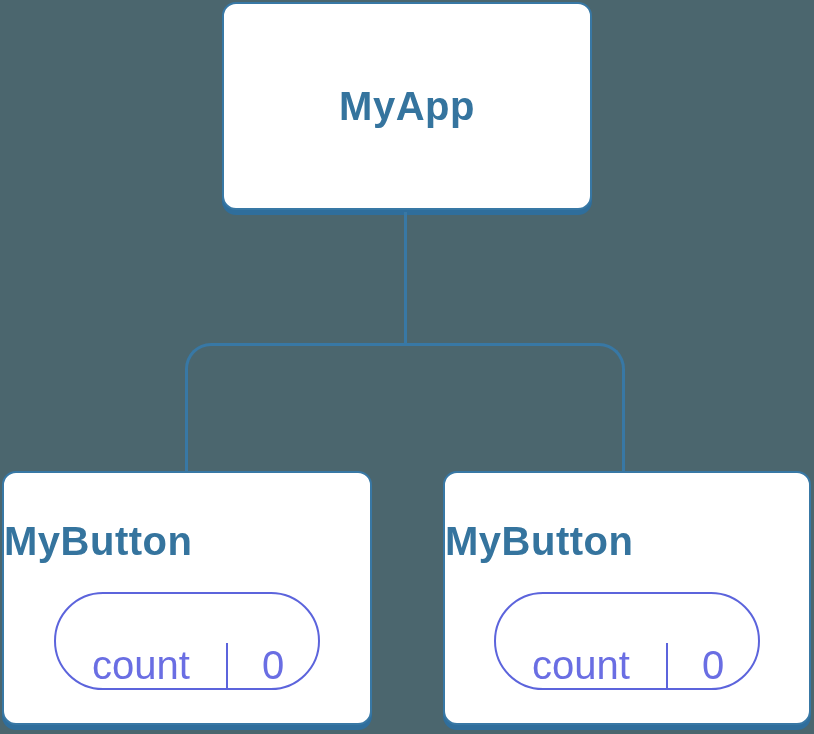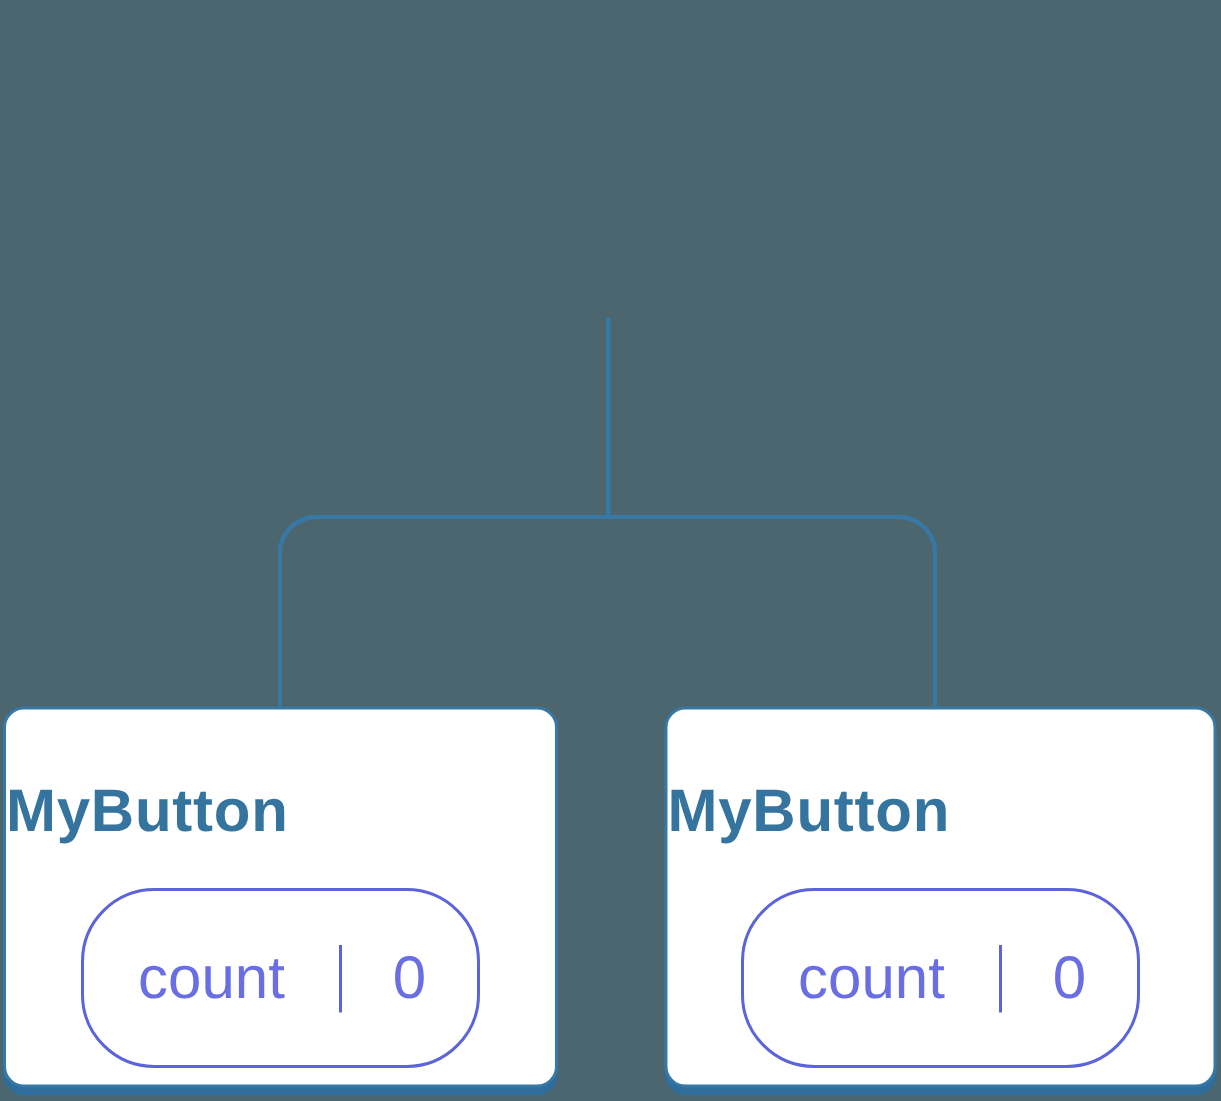--- a/index.html
+++ b/index.html
@@ -81,26 +81,26 @@
     border-radius: 26px 26px 0 0;
   }
   
   .pill {
     position: absolute;
     box-sizing: border-box;
     top: 119px;
     left: 50%;
     transform: translateX(-50%);
     width: 266px;
-    height: 120px;
+    height: 98px;
     border: 2px solid #5c64dc;
     border-radius: 49px;
     background: #ffffff;
     display: flex;
-    align-items: center;
+    align-items: flex-end;
     overflow: hidden;
   }
   .pill-key {
     box-sizing: border-box;
     width: 172px;
     border-right: 2px solid #5c64dc;
     display: flex;
     align-items: center;
     justify-content: center;
     color: #6a6ee3;
@@ -115,20 +115,23 @@
     color: #6a6ee3;
     font-size: 40px;
     font-weight: 400;
   }
 </style>
 </head>
 <body>
 
 <div class="stage">
 
+  <div class="node node-root">
+    <span class="node-title">MyApp</span>
+  </div>
 
   <div class="stem"></div>
   <div class="bracket"></div>
 
   <div class="node node-child-left">
     <span class="node-title child-title">MyButton</span>
     <div class="pill">
       <span class="pill-key">count</span>
       <span class="pill-value">0</span>
     </div>

